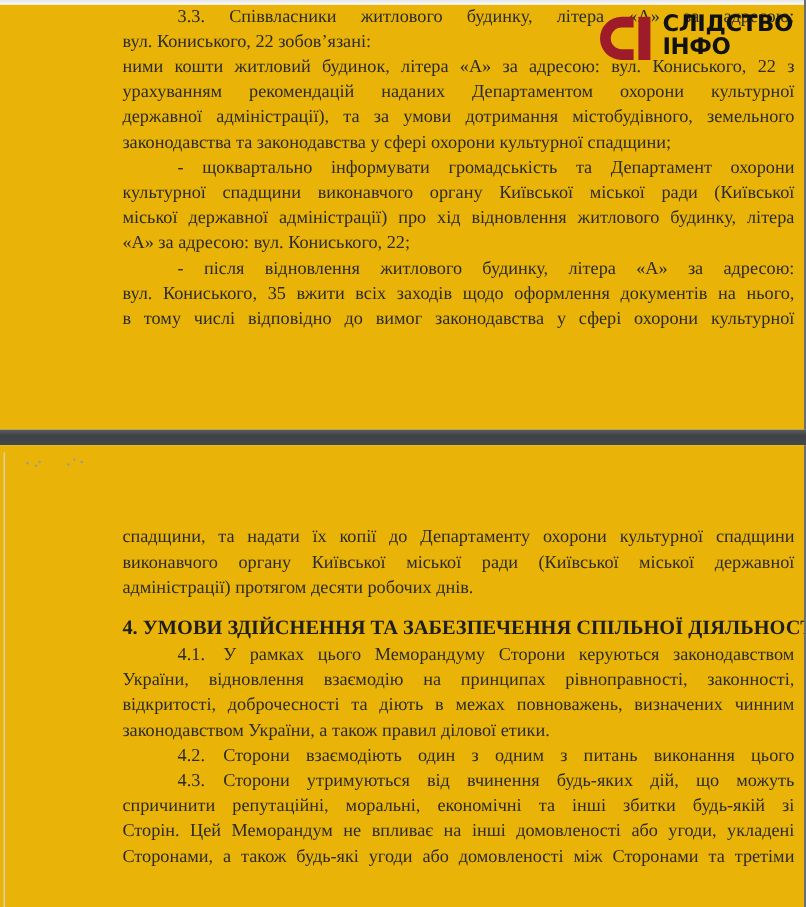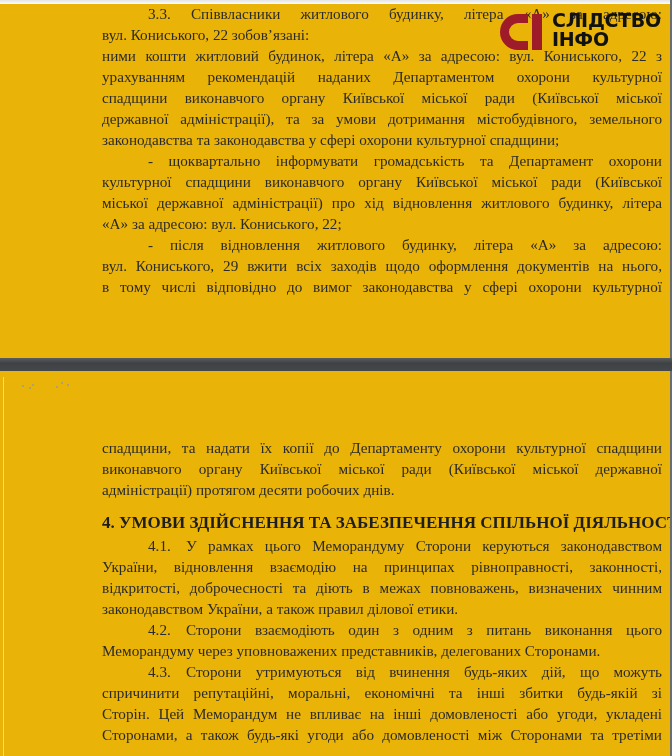--- a/index.html
+++ b/index.html
@@ -54,29 +54,28 @@
 </head>
 <body>
 
 <div class="page" id="page1">
   <div class="topshade"></div>
   <div class="textblock" id="p1text" style="top:3px;">
       <span class="line indent">3.3. Співвласники житлового будинку, літера «А» за адресою:</span>
       <span class="line last">вул. Кониського, 22 зобов’язані:</span>
       <span class="line">ними кошти житловий будинок, літера «А» за адресою: вул. Кониського, 22 з</span>
       <span class="line">урахуванням рекомендацій наданих Департаментом охорони культурної</span>
-      <span class="line">спадщини виконавчого органу Київської міської ради (Київської міської</span>
       <span class="line">державної адміністрації), та за умови дотримання містобудівного, земельного</span>
       <span class="line last">законодавства та законодавства у сфері охорони культурної спадщини;</span>
       <span class="line indent">- щоквартально інформувати громадськість та Департамент охорони</span>
       <span class="line">культурної спадщини виконавчого органу Київської міської ради (Київської</span>
       <span class="line">міської державної адміністрації) про хід відновлення житлового будинку, літера</span>
       <span class="line last">«А» за адресою: вул. Кониського, 22;</span>
       <span class="line indent">- після відновлення житлового будинку, літера «А» за адресою:</span>
-      <span class="line">вул. Кониського, 29 вжити всіх заходів щодо оформлення документів на нього,</span>
+      <span class="line">вул. Кониського, 35 вжити всіх заходів щодо оформлення документів на нього,</span>
       <span class="line">в тому числі відповідно до вимог законодавства у сфері охорони культурної</span>
     </div>
 
   <div class="logo">
     <svg class="logo-mark" viewBox="0 0 50 40">
       <path id="logoC" d="M22 2 A18 18 0 1 0 22 38 L32 38 L32 29 L22 29 A9 9 0 1 1 22 11 L32 11 L32 2 Z" fill="#9e1b2a"></path>
       <rect id="logoI" x="36" y="2" width="10" height="36" fill="#9e1b2a"></rect>
     </svg>
     <div class="logo-text">
       <span>СЛІДСТВО</span>
@@ -110,21 +109,20 @@
         </div>
         <span class="line">України, відновлення взаємодію на принципах рівноправності, законності,</span>
         <span class="line">відкритості, доброчесності та діють в межах повноважень, визначених чинним</span>
         <span class="line last">законодавством України, а також правил ділової етики.</span>
       </div>
       <div>
         <div class="clause-line">
           <span class="clause-num" style="width: 38px;">4.2.</span>
           <span class="rest">Сторони взаємодіють один з одним з питань виконання цього</span>
         </div>
-        <span class="line last">Меморандуму через уповноважених представників, делегованих Сторонами.</span>
       </div>
       <div>
         <div class="clause-line">
           <span class="clause-num" style="width: 38px;">4.3.</span>
           <span class="rest">Сторони утримуються від вчинення будь-яких дій, що можуть</span>
         </div>
         <span class="line">спричинити репутаційні, моральні, економічні та інші збитки будь-якій зі</span>
         <span class="line">Сторін. Цей Меморандум не впливає на інші домовленості або угоди, укладені</span>
         <span class="line">Сторонами, а також будь-які угоди або домовленості між Сторонами та третіми</span>
       </div>

